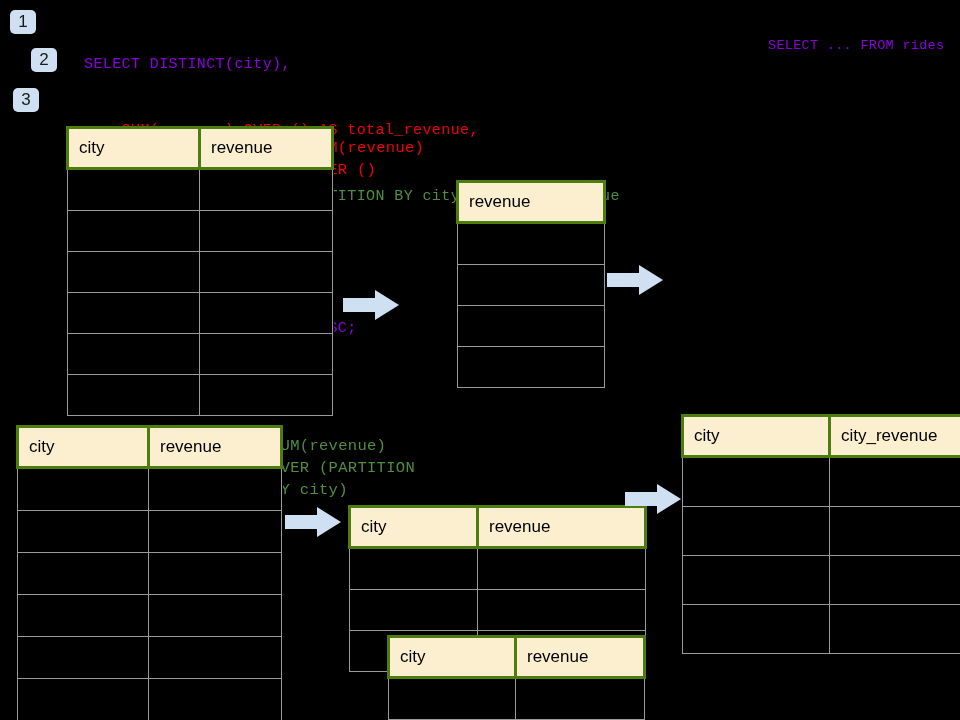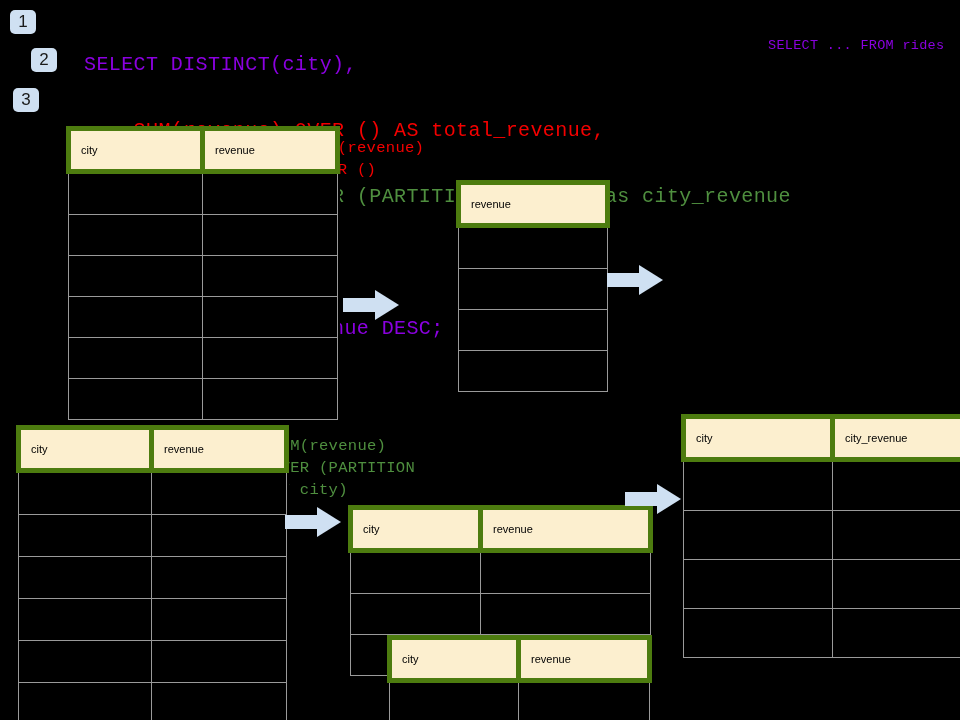--- a/index.html
+++ b/index.html
@@ -32,21 +32,21 @@
   #badge-1 { left: 10px; top: 10px; }
   #badge-2 { left: 31px; top: 48px; }
   #badge-3 { left: 13px; top: 88px; }
 
   
   .sql-block {
     position: absolute;
     left: 84px;
     top: 10px;
     font-family: "Liberation Mono", monospace;
-    font-size: 20px;
+    font-size: 15px;
     line-height: 22px;
     white-space: pre;
     letter-spacing: 0.4px;
   }
   .sql-line { display: block; }
   .c-purple { color: #8b00e0; }
   .c-red    { color: #f40000; }
   .c-green  { color: #4f8f3f; }
 
   .sql-note {
@@ -81,25 +81,25 @@
     table-layout: fixed;
     background: #000000;
   }
   .tbl td {
     border: 1px solid #9a9a9a;
     background: #000000;
     padding: 0;
     height: 40px;
   }
   .tbl th {
-    border: 5px solid #4d7c0f;
+    border: 3px solid #4d7c0f;
     background: #fcefcf;
     color: #000000;
     font-family: "Liberation Sans", sans-serif;
-    font-size: 11px;
+    font-size: 17px;
     font-weight: normal;
     text-align: left;
     padding: 0 0 0 10px;
     height: 38px;
   }
 
   
   #table-source-top { left: 66px; top: 126px; width: 239px; }
   #table-source-top th:nth-child(1) { width: 119px; }
   #table-source-top th:nth-child(2) { width: 120px; }

